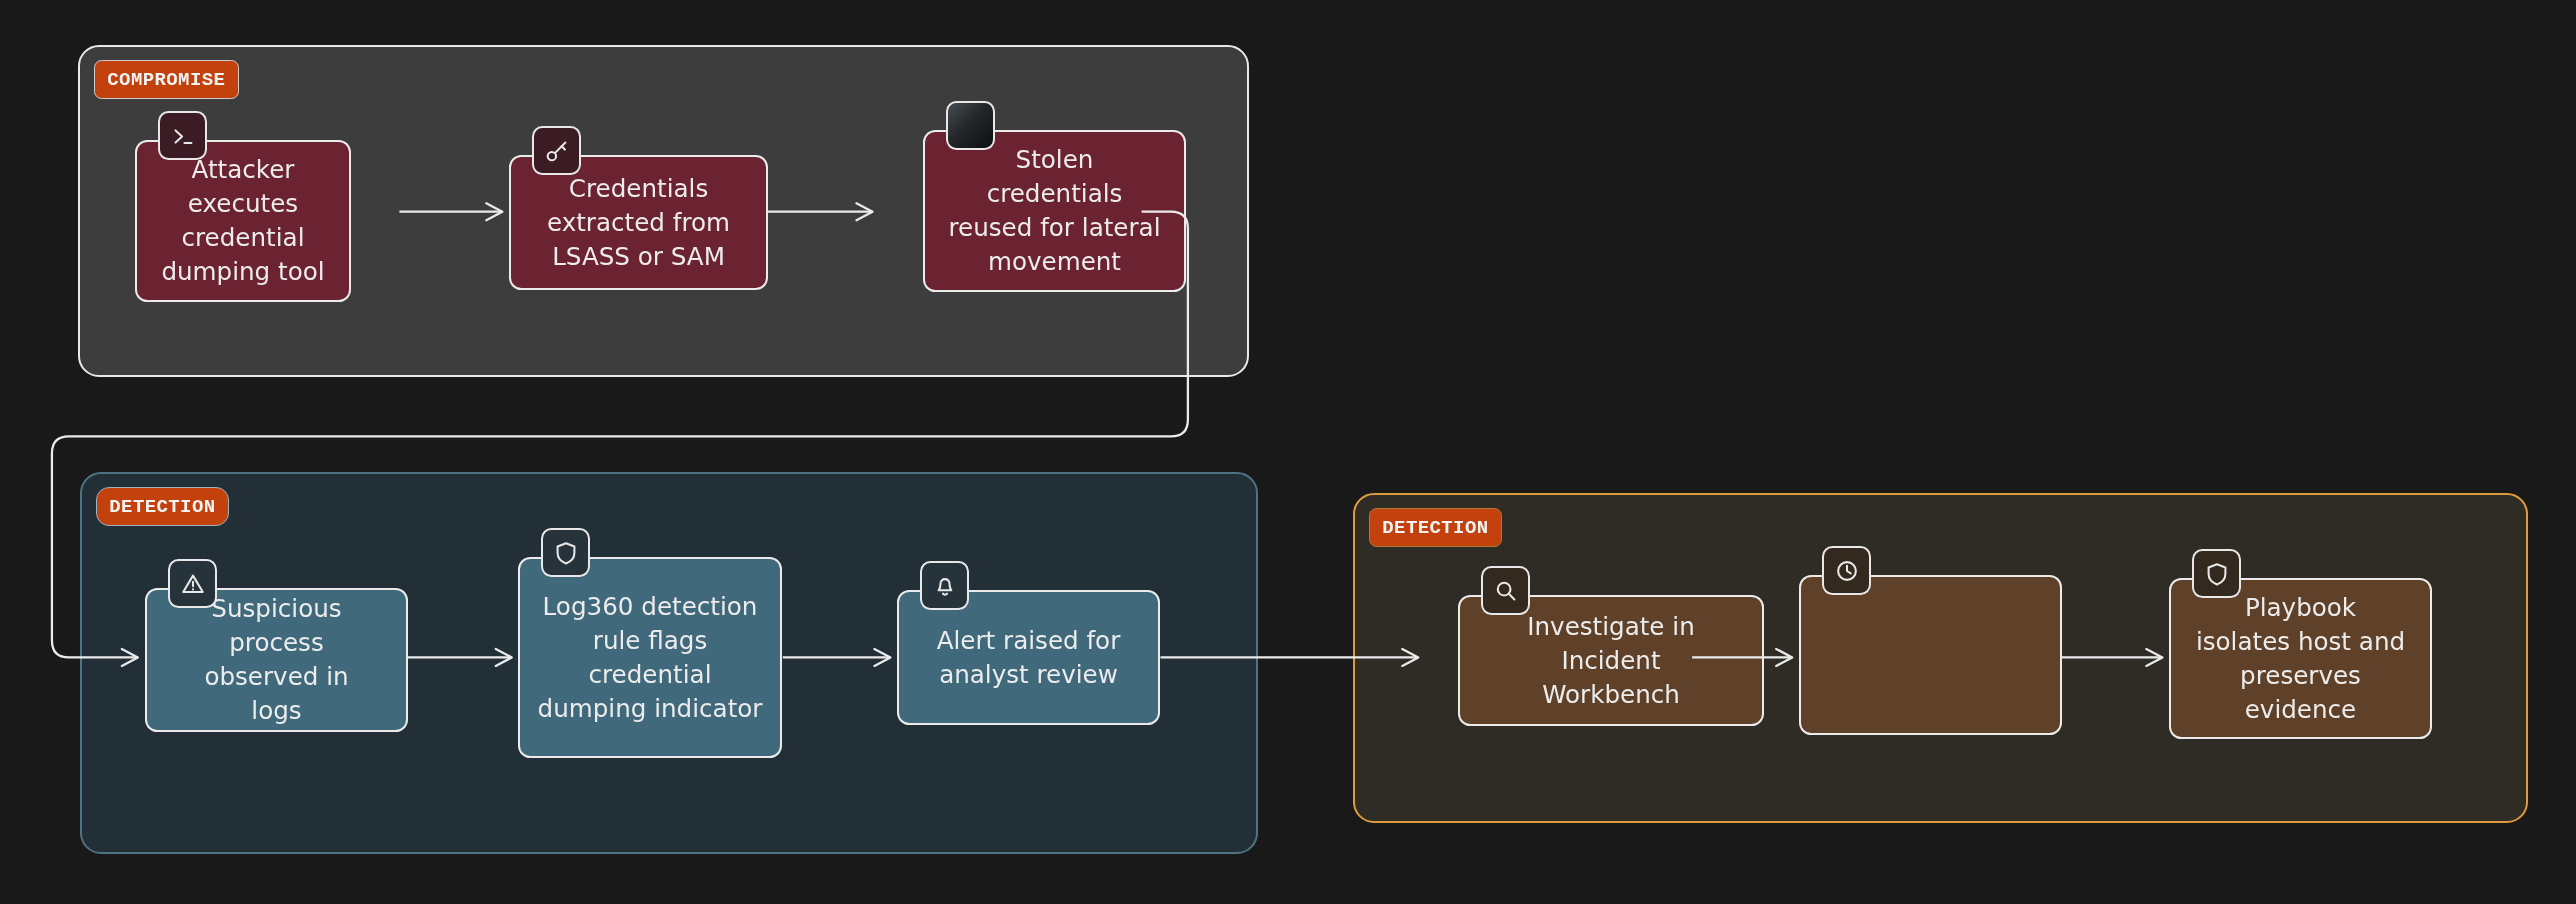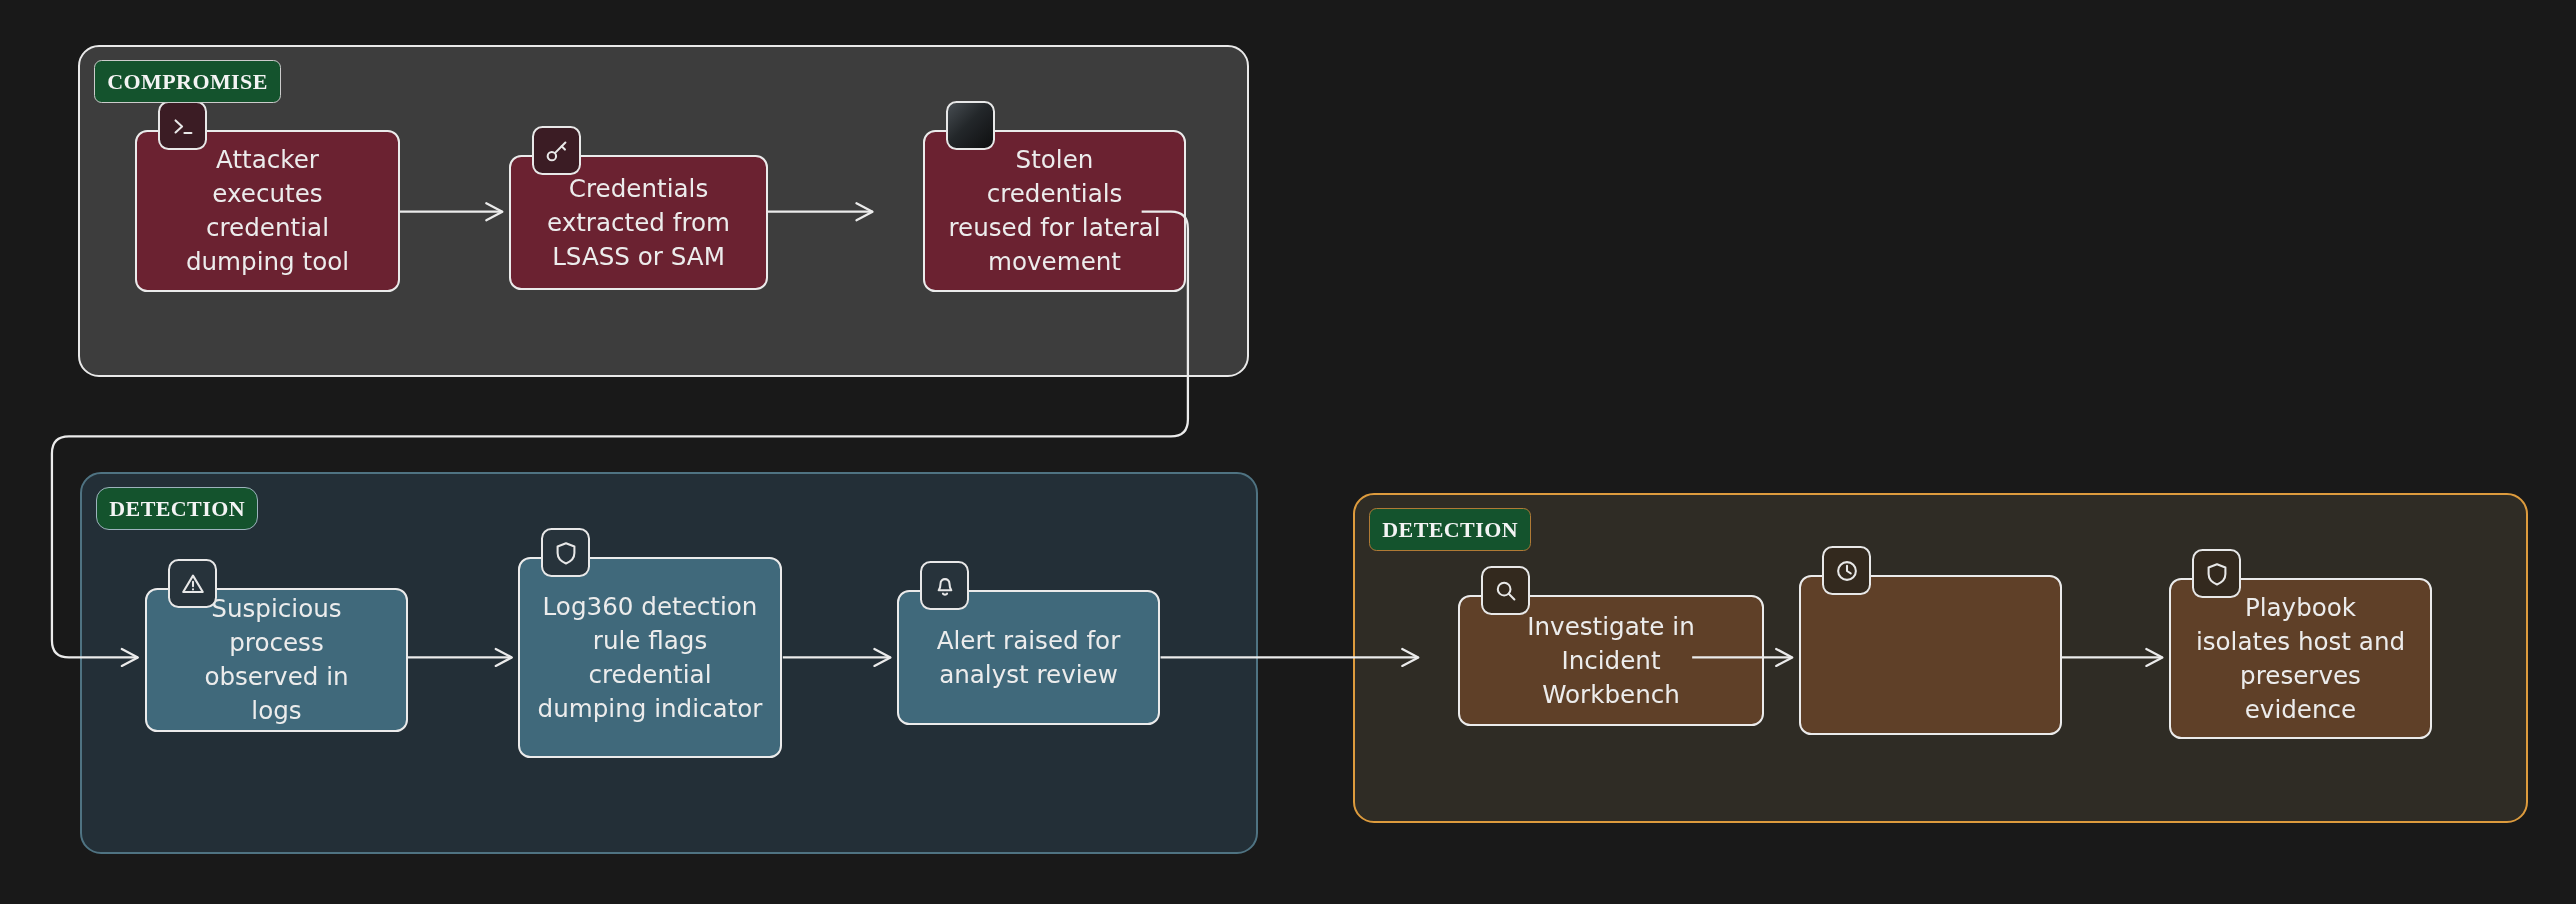--- a/index.html
+++ b/index.html
@@ -9,40 +9,40 @@
     font-family:"DejaVu Sans", sans-serif;
   }
   
   .group{position:absolute;border-radius:21px;box-sizing:border-box;}
   .g-compromise{left:78px;top:45px;width:1171px;height:332px;background:#3d3d3d;border:2.4px solid #e9e9e9;}
   .g-detection{left:80px;top:472px;width:1178px;height:382px;background:#232f37;border:2.4px solid #4f7382;}
   .g-response{left:1353px;top:493px;width:1175px;height:330px;background:#2f2c25;border:2.4px solid #dd9b3d;}
 
   .group-label{
     position:absolute;left:14px;top:13.2px;
-    background:#14532d;color:#f4f4f4;
-    font-family:Liberation Serif, serif;font-weight:bold;
-    font-size:22px;letter-spacing:0.4px;
+    background:#c2410c;color:#f4f4f4;
+    font-family:Liberation Mono, monospace;font-weight:bold;
+    font-size:19px;letter-spacing:0.4px;
     padding:7.6px 12.3px;border-radius:7.6px;border:1.9px solid #cccccc;
     z-index:4;white-space:nowrap;
   }
   .g-detection .group-label{border-color:#9db3bd;border-radius:13px;}
   .g-response .group-label{border-color:#b07a35;}
 
   
   .node{
     position:absolute;display:flex;align-items:center;justify-content:center;
     text-align:center;color:#ececec;font-size:24.6px;line-height:34px;
     border:2.4px solid #ebebeb;border-radius:12.3px;box-sizing:border-box;z-index:2;
   }
   .g-compromise-node{background:#6b2231;}
   .g-detection-node{background:#40697b;}
   .g-response-node{background:#5f4028;}
 
-  #n-c1{left:135px;top:130px;width:265px;height:162px;padding:0 20px;}
+  #n-c1{left:135px;top:140px;width:216px;height:162px;padding:0 20px;}
   #n-c2{left:509px;top:144px;width:259px;height:135px;padding:0 30px;margin-top:11px;}
   #n-c3{left:878px;top:130px;width:263px;height:162px;padding:0 23px;margin-left:45px;}
   #n-d1{left:145px;top:588px;width:263px;height:144px;padding:0 40px;}
   #n-d2{left:518px;top:557px;width:264px;height:201px;padding:0 16px;}
   #n-d3{left:897px;top:590px;width:263px;height:135px;padding:0 30px;}
   #n-r1{left:1426px;top:595px;width:306px;height:131px;padding:0 43px;margin-left:32px;}
   #n-r2{left:1799px;top:575px;width:263px;height:160px;padding:0 29px;}
   #n-r3{left:2169px;top:578px;width:263px;height:161px;padding:0 23.6px;}
 
   

